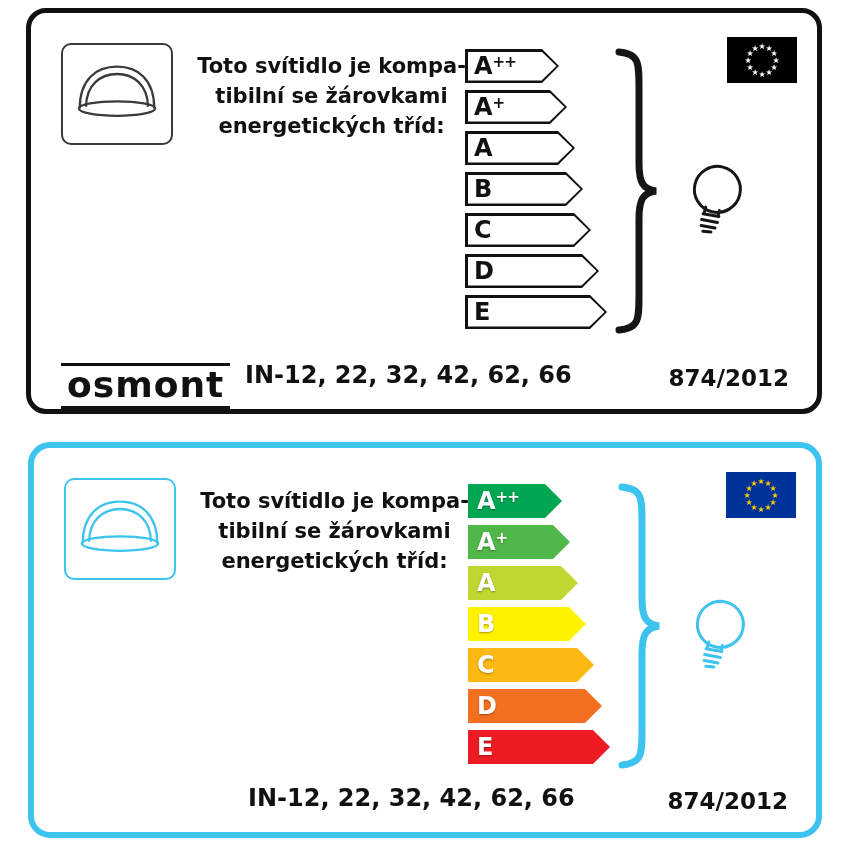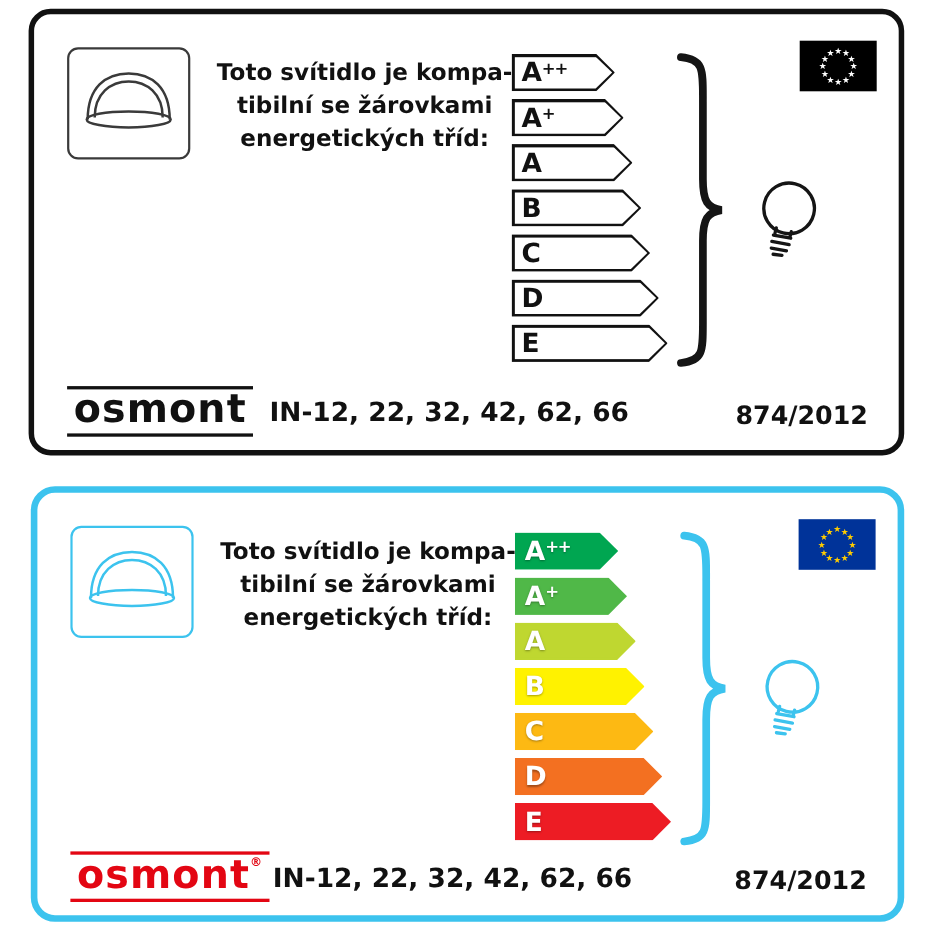--- a/index.html
+++ b/index.html
@@ -24,21 +24,21 @@
   .arrow-label { position:absolute; left:9px; top:50%; transform:translateY(-50%);
     font-weight:bold; font-size:24px; line-height:1; }
   .arrow-label sup { font-size:15px; vertical-align:7px; letter-spacing:-1px; }
   #card-color .arrow-label { text-shadow:0 1px 2px rgba(0,0,0,0.35); }
 
   .brace { position:absolute; left:583px; top:34px; color:#111; }
   .bulb  { position:absolute; left:650px; top:146px; color:#111; }
 
   .eu-flag { position:absolute; right:20px; top:24px; width:70px; height:46px; background:#000; color:#fff; }
 
-  .logo { position:absolute; left:30px; bottom:12px; font-size:36px; font-weight:bold;
+  .logo { position:absolute; left:30px; bottom:0; font-size:36px; font-weight:bold;
     letter-spacing:1px; line-height:1; color:#111;
     border-top:3px solid; border-bottom:3px solid; padding:1px 6px 3px 6px; }
   .logo .logo-reg { font-size:11px; vertical-align:20px; }
 
   .models { position:absolute; left:214px; bottom:20px; font-size:24px; font-weight:bold; color:#111; }
   .regulation { position:absolute; right:28px; bottom:18px; font-size:23px; font-weight:bold; color:#111; }
 </style>
 </head>
 <body>
 
@@ -212,18 +212,15 @@
         <text x="35" y="40">★</text>
           <text x="28" y="38">★</text>
           <text x="23" y="33">★</text>
         <text x="21" y="26">★</text>
           <text x="23" y="19">★</text>
           <text x="28" y="14">★</text>
       </g>
     </svg>
   </div>
 
-  <div class="logo" style="color: rgb(227, 6, 19);">
-    <span>osmont</span><sup class="logo-reg">®</sup>
-  </div>
   <div class="models">IN-12, 22, 32, 42, 62, 66</div>
   <div class="regulation">874/2012</div>
 </section>
 
 </body></html>

